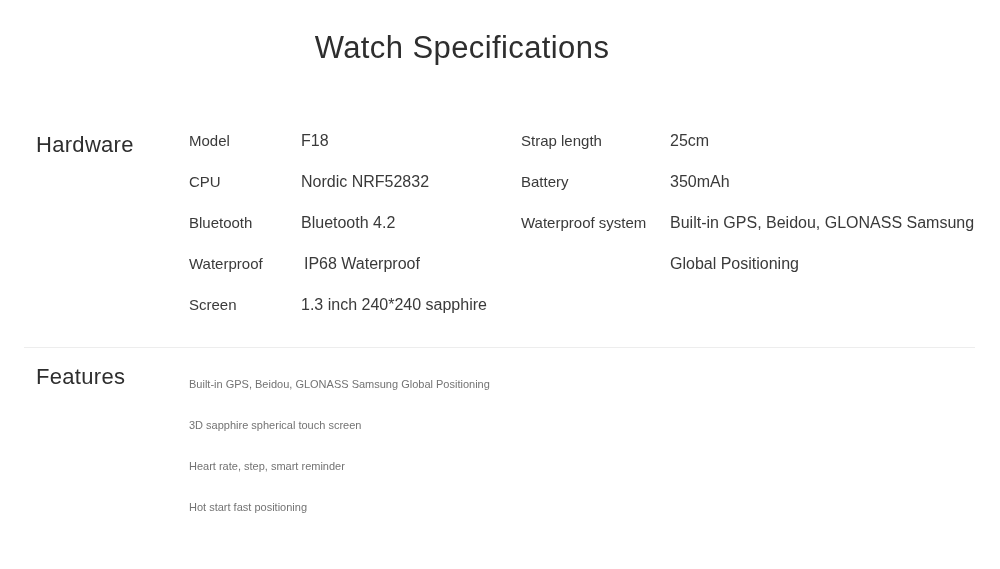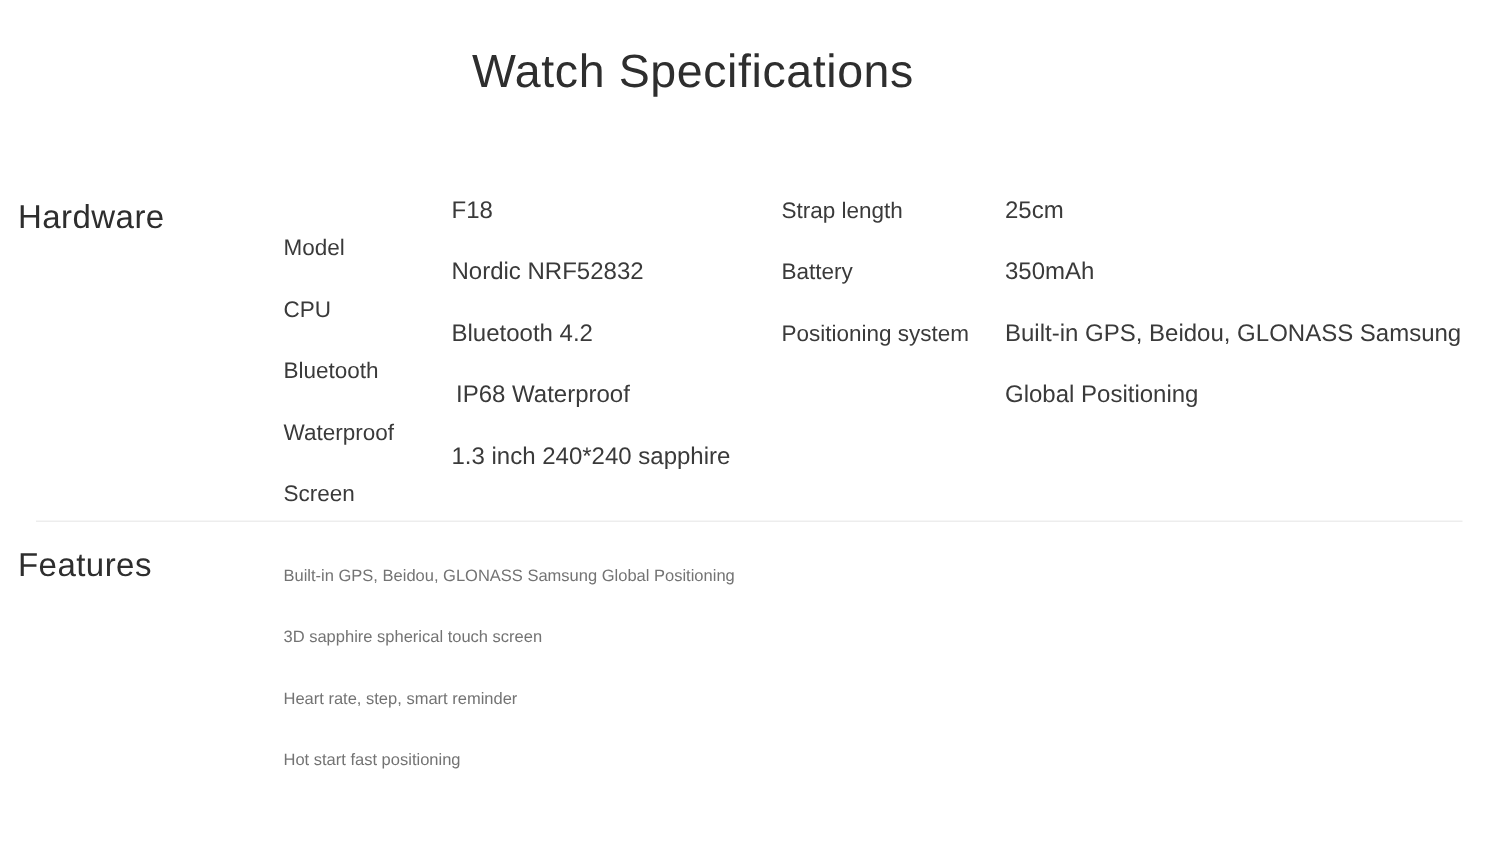--- a/index.html
+++ b/index.html
@@ -35,21 +35,21 @@
   .section {
     position: absolute;
     left: 0;
     width: 1000px;
   }
   #hardware-section { top: 132px; }
   #features-section { top: 364px; }
 
   .section-label {
     position: absolute;
-    left: 12px;
+    left: 36px;
     top: 0;
     font-size: 22px;
     font-weight: 300;
     letter-spacing: 0.3px;
     color: #2e2e2e;
     white-space: nowrap;
   }
 
   
   .spec-columns {
@@ -70,21 +70,21 @@
     height: 41px;
     white-space: nowrap;
   }
   .spec-key {
     display: inline-block;
     font-size: 15px;
     font-weight: 400;
     color: #3a3a3a;
     vertical-align: top;
   }
-  .spec-col.left  .spec-key { width: 112px; margin-top: 25px; }
+  .spec-col.left  .spec-key { width: 112px; }
   .spec-col.right .spec-key { width: 149px; }
 
   .spec-val {
     display: inline-block;
     font-size: 16px;
     font-weight: 400;
     color: #3a3a3a;
     vertical-align: top;
   }
   .spec-val.indent { padding-left: 3px; }
@@ -157,21 +157,21 @@
 
       <div class="spec-row">
         <span class="spec-key">Strap length</span><span class="spec-val">25cm</span>
       </div>
 
       <div class="spec-row">
         <span class="spec-key">Battery</span><span class="spec-val">350mAh</span>
       </div>
 
       <div class="spec-row">
-        <span class="spec-key">Positioning system</span><span class="spec-val">Built-in GPS, Beidou, GLONASS Samsung</span>
+        <span class="spec-key">Waterproof system</span><span class="spec-val">Built-in GPS, Beidou, GLONASS Samsung</span>
       </div>
 
       <div class="spec-row continuation">
         <span class="spec-key"></span><span class="spec-val">Global Positioning</span>
       </div>
 
     </div>
 
   </div>
 </div>

